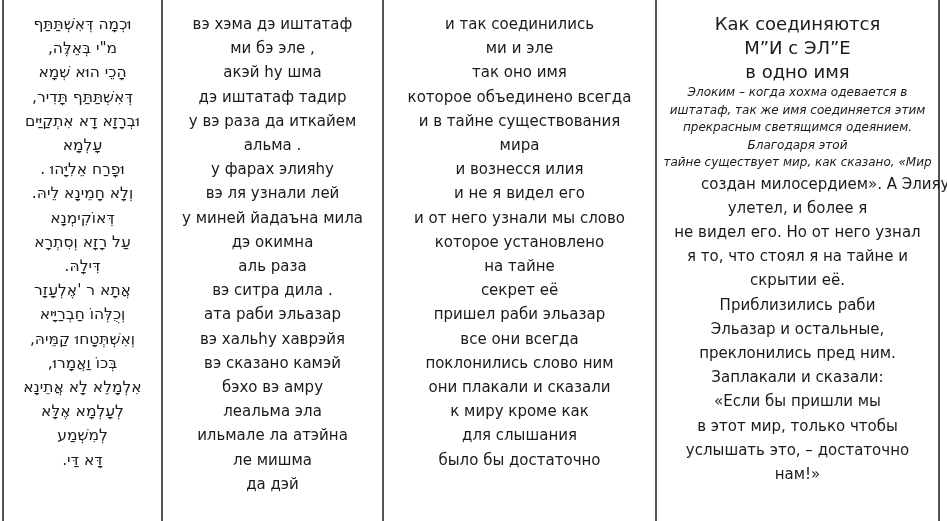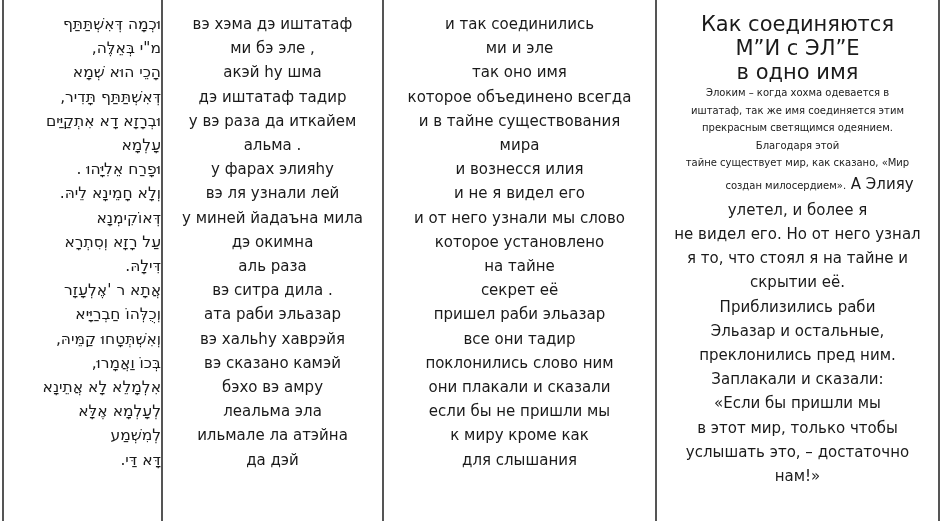--- a/index.html
+++ b/index.html
@@ -43,32 +43,32 @@
     .line {
       display: block;
       font-size: 15px;
       line-height: 24.2px;
       white-space: nowrap;
     }
     .col-hebrew .line {
       font-family: "DejaVu Sans", sans-serif;
       font-size: 15.5px;
       line-height: 24.2px;
-      text-align: right;
     }
     .col-translation .line {
       font-size: 15px;
       line-height: 24.2px;
     }
-    .col-translation .line.title { font-size: 21px; line-height: 24px; }
+    .col-translation .line.title { font-size: 18px; line-height: 24px; }
     .col-translation .line.small {
-      font-size: 10px;
+      font-size: 12px;
       line-height: 17.5px;
+      font-style: italic;
     }
-    .col-translation .line.mixed .small-part { font-size: 10px; margin-left: 44px; }
+    .col-translation .line.mixed .small-part { font-size: 15px; margin-left: 44px; }
   </style>
 </head>
 <body>
 
 <div class="table">
 
   <div class="col col-hebrew">
     <span class="line">וּכְמָה דְּאִשְׁתַּתַּף</span>
     <span class="line">מ"י בְּאֵלֶּה,</span>
     <span class="line">הָכֵי הוּא שְׁמָא</span>
@@ -102,43 +102,44 @@
     <span class="line">у миней йадаъна мила</span>
     <span class="line">дэ окимна</span>
     <span class="line">аль раза</span>
     <span class="line">вэ ситра дила .</span>
     <span class="line">ата раби эльазар</span>
     <span class="line">вэ хальhу хаврэйя</span>
     <span class="line">вэ сказано камэй</span>
     <span class="line">бэхо вэ амру</span>
     <span class="line">леальма эла</span>
     <span class="line">ильмале ла атэйна</span>
+    <span class="line">ле мишма</span>
     <span class="line">да дэй</span>
   </div>
 
   <div class="col col-literal">
     <span class="line">и так соединились</span>
     <span class="line">ми и эле</span>
     <span class="line">так оно имя</span>
     <span class="line">которое объединено всегда</span>
     <span class="line">и в тайне существования</span>
     <span class="line">мира</span>
     <span class="line">и вознесся илия</span>
     <span class="line">и не я видел его</span>
     <span class="line">и от него узнали мы слово</span>
     <span class="line">которое установлено</span>
     <span class="line">на тайне</span>
     <span class="line">секрет её</span>
     <span class="line">пришел раби эльазар</span>
-    <span class="line">все они тадир</span>
+    <span class="line">все они всегда</span>
     <span class="line">поклонились слово ним</span>
     <span class="line">они плакали и сказали</span>
-    <span class="line">если бы не пришли мы</span>
     <span class="line">к миру кроме как</span>
     <span class="line">для слышания</span>
+    <span class="line">было бы достаточно</span>
   </div>
 
   <div class="col col-translation">
     <span class="line title">Как соединяются</span>
     <span class="line title">М”И с ЭЛ”Е</span>
     <span class="line title">в одно имя</span>
     <span class="line small">Элоким – когда хохма одевается в</span>
     <span class="line small">иштатаф, так же имя соединяется этим</span>
     <span class="line small">прекрасным светящимся одеянием.</span>
     <span class="line small">Благодаря этой</span>

